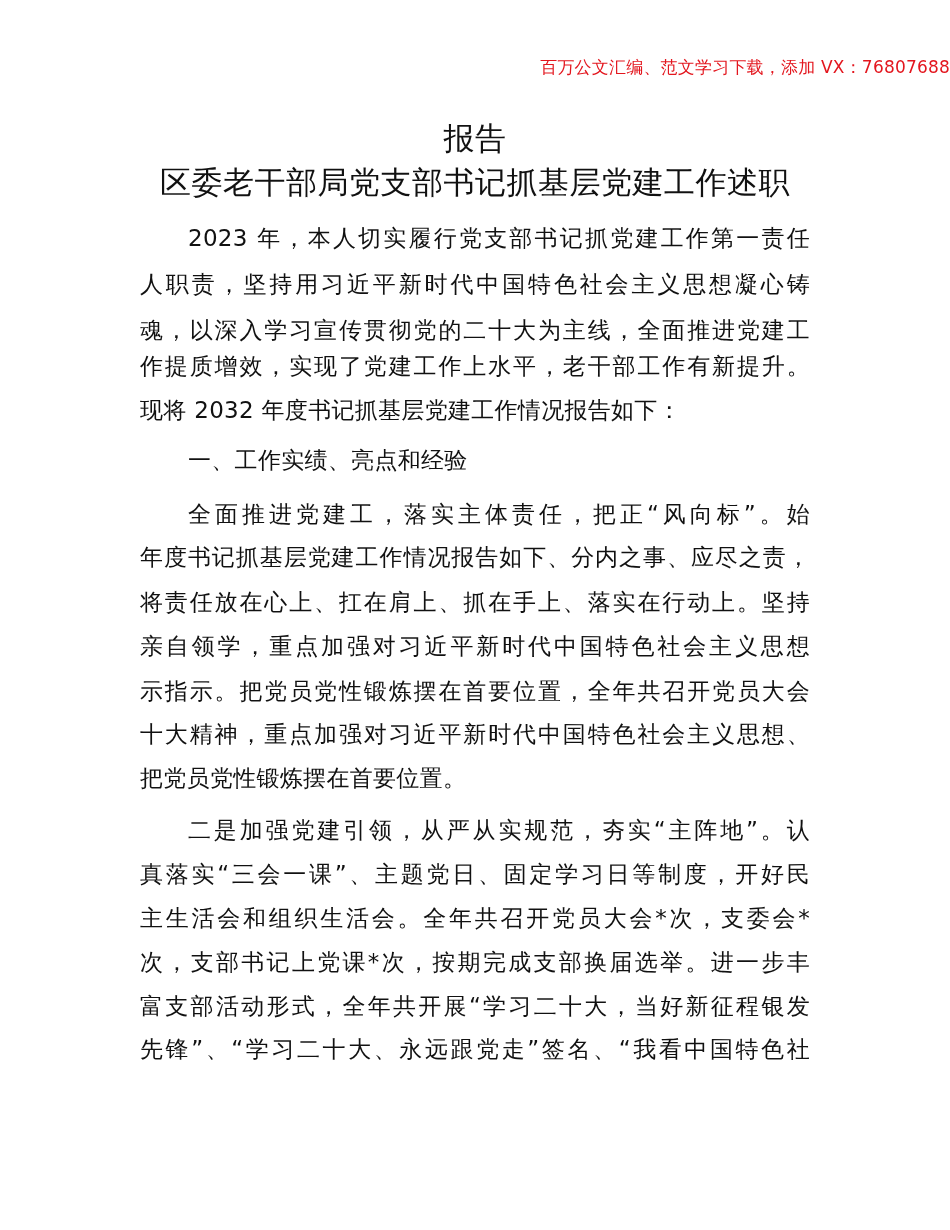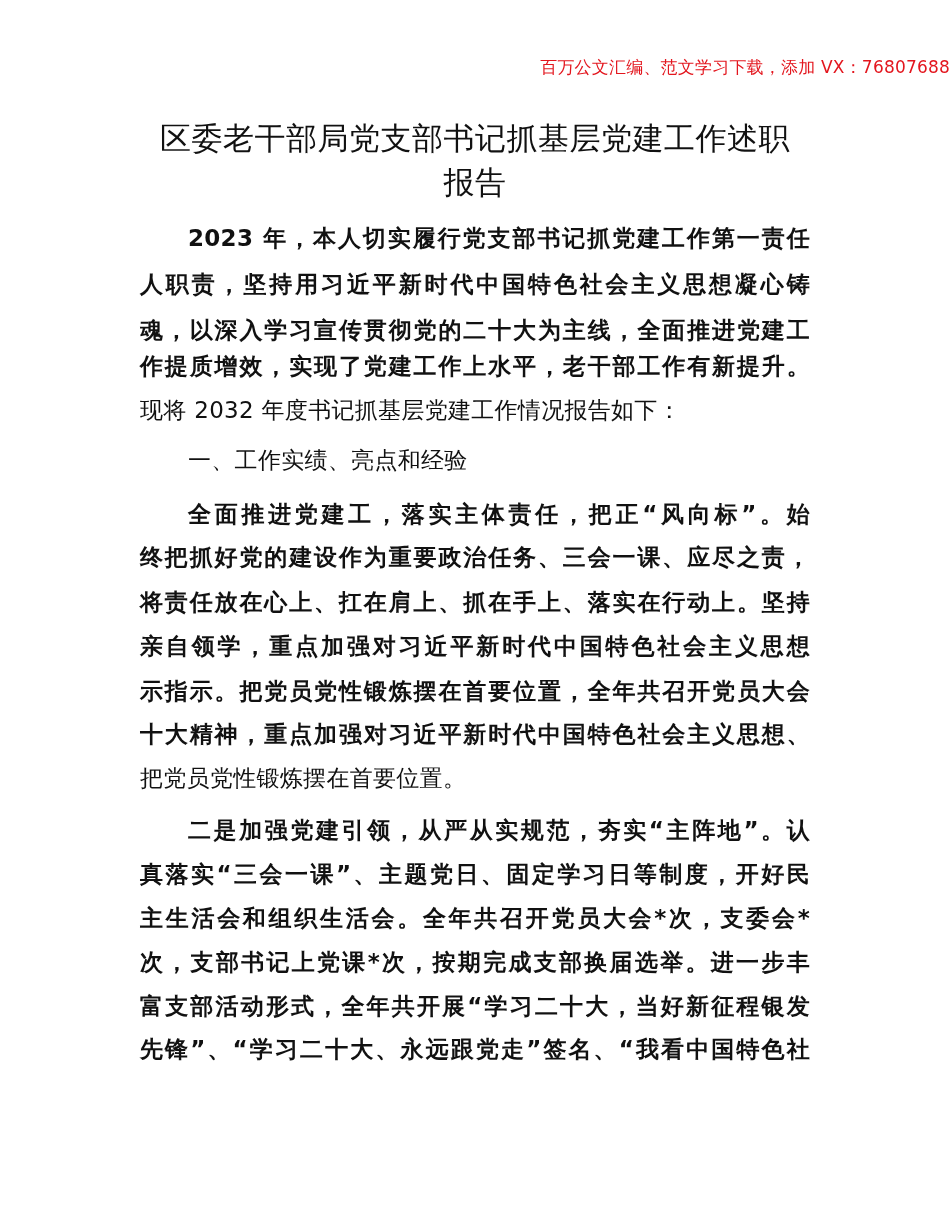--- a/index.html
+++ b/index.html
@@ -5,48 +5,48 @@
   html, body { margin: 0; padding: 0; background: #ffffff; }
   body { width: 950px; height: 1230px; position: relative; overflow: hidden;
          font-family: "DejaVu Sans", "Liberation Sans", sans-serif; color: #111; }
   .header { position: absolute; top: 56px; left: 0; width: 950px; text-align: right;
             font-size: 17px; color: #e3161e; letter-spacing: 0.2px; }
   .title { position: absolute; top: 116px; left: 140px; width: 670px; text-align: center;
            font-size: 31px; line-height: 44px; color: #111; letter-spacing: 0.5px; }
   .body { position: absolute; top: 0; left: 140px; width: 670px; }
   .line { position: absolute; left: 0; width: 670px; font-size: 23px; height: 32px; line-height: 32px;
           white-space: nowrap; letter-spacing: 0.3px; }
-  .line.justify { text-align: justify; text-align-last: justify; font-weight: bold; }
+  .line.justify { text-align: justify; text-align-last: justify; }
   .line.indent { left: 48px; width: 622px; }
 </style>
 </head>
 <body>
 
 <div class="header">百万公文汇编、范文学习下载，添加 VX：76807688</div>
 
 <div class="title">
+  <div>报告</div>
   <div>区委老干部局党支部书记抓基层党建工作述职</div>
-  <div>报告</div>
 </div>
 
 <div class="body">
 
   <div>
     <div class="line justify indent" style="top:222px">2023 年，本人切实履行党支部书记抓党建工作第一责任</div>
     <div class="line justify" style="top:268px">人职责，坚持用习近平新时代中国特色社会主义思想凝心铸</div>
     <div class="line justify" style="top:314px">魂，以深入学习宣传贯彻党的二十大为主线，全面推进党建工</div>
     <div class="line justify" style="top:350px">作提质增效，实现了党建工作上水平，老干部工作有新提升。</div>
     <div class="line" style="top:394px">现将 2032 年度书记抓基层党建工作情况报告如下：</div>
   </div>
 
   <div class="line indent" style="top:444px">一、工作实绩、亮点和经验</div>
 
   <div>
     <div class="line justify indent" style="top:498px">全面推进党建工，落实主体责任，把正“风向标”。始</div>
-    <div class="line justify" style="top:541px">终把抓好党的建设作为重要政治任务、三会一课、应尽之责，</div>
+    <div class="line justify" style="top:541px">年度书记抓基层党建工作情况报告如下、分内之事、应尽之责，</div>
     <div class="line justify" style="top:586px">将责任放在心上、扛在肩上、抓在手上、落实在行动上。坚持</div>
     <div class="line justify" style="top:630px">亲自领学，重点加强对习近平新时代中国特色社会主义思想</div>
     <div class="line justify" style="top:675px">示指示。把党员党性锻炼摆在首要位置，全年共召开党员大会</div>
     <div class="line justify" style="top:718px">十大精神，重点加强对习近平新时代中国特色社会主义思想、</div>
     <div class="line" style="top:762px">把党员党性锻炼摆在首要位置。</div>
   </div>
 
   <div>
     <div class="line justify indent" style="top:814px">二是加强党建引领，从严从实规范，夯实“主阵地”。认</div>
     <div class="line justify" style="top:858px">真落实“三会一课”、主题党日、固定学习日等制度，开好民</div>

